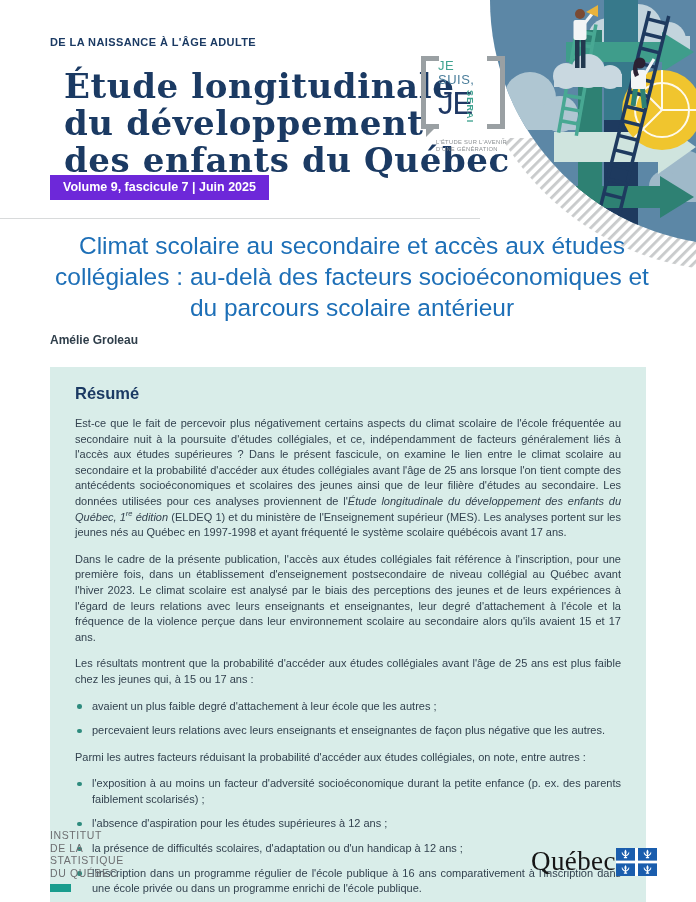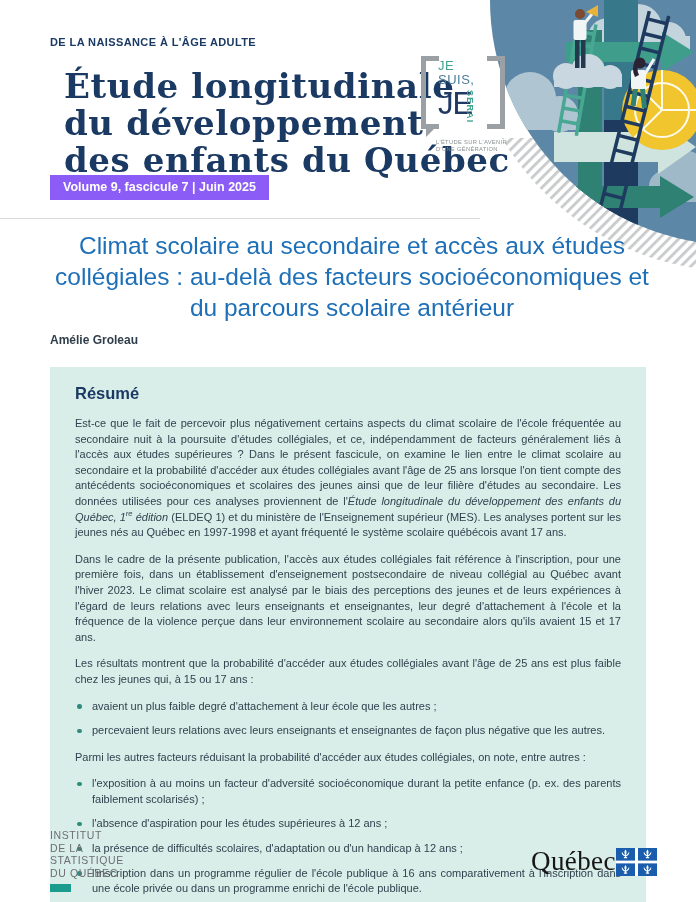--- a/index.html
+++ b/index.html
@@ -5,21 +5,21 @@
   html,body{margin:0;padding:0;background:#fff;}
   .page{position:relative;width:696px;height:902px;background:#fff;overflow:hidden;
         font-family:"Liberation Sans",sans-serif;}
 
   
   .eyebrow{position:absolute;left:50px;top:36px;font-size:11px;font-weight:700;
            letter-spacing:.4px;color:#1B3A63;z-index:3;}
   .study-title{position:absolute;left:48px;top:52px;margin:16px;z-index:3;
                font-family:"DejaVu Serif",serif;font-weight:700;font-size:34px;
                line-height:37px;letter-spacing:.6px;color:#1B3A63;}
-  .volume-badge{position:absolute;left:50px;top:175px;z-index:3;background:#8b5cf6;
+  .volume-badge{position:absolute;left:50px;top:175px;z-index:3;background:#6d28d9;
                 color:#fff;font-size:12.5px;font-weight:700;padding:5px 13px 6px;}
 
   
   .logo{position:absolute;left:421px;top:56px;width:96px;height:100px;z-index:3;}
   .br{position:absolute;top:0;width:13px;height:63px;}
   .br-l{left:0;border-left:5px solid #9aa0a3;border-top:5px solid #9aa0a3;border-bottom:5px solid #9aa0a3;}
   .br-r{left:66px;border-right:5px solid #9aa0a3;border-top:5px solid #9aa0a3;border-bottom:5px solid #9aa0a3;}
   .tail{position:absolute;left:5px;top:70px;width:0;height:0;
         border-left:11px solid #9aa0a3;border-bottom:11px solid transparent;}
   .logo-words{position:absolute;left:17px;top:3px;font-weight:400;line-height:1;}

